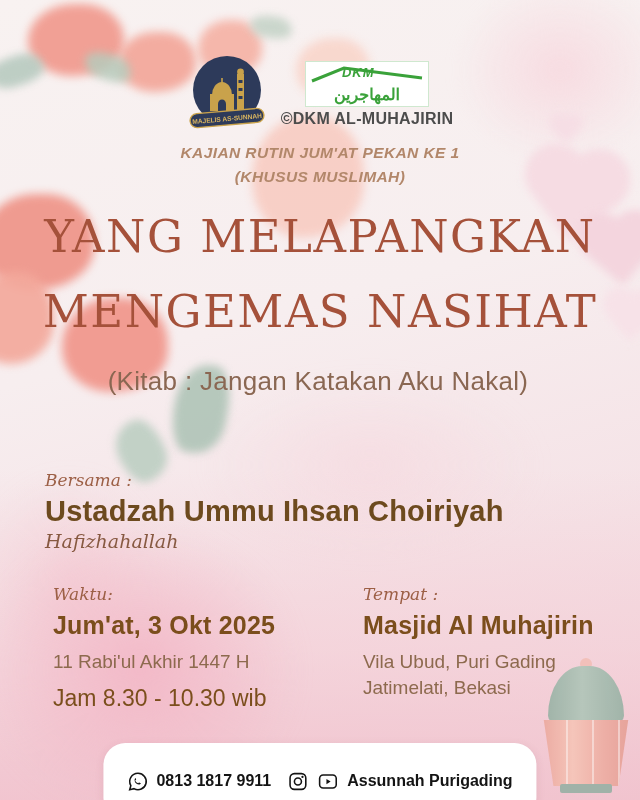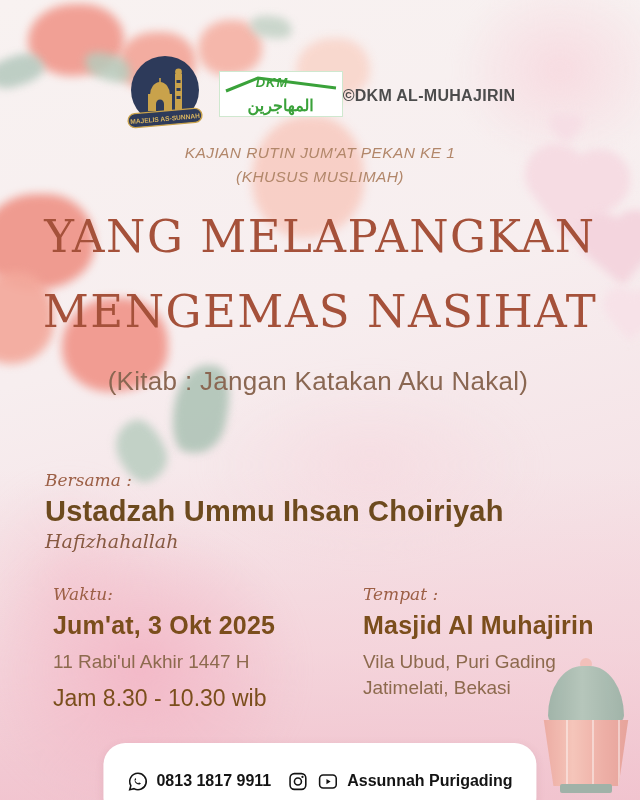--- a/index.html
+++ b/index.html
@@ -34,28 +34,28 @@
   .lantern .dome { position:absolute; left:12px; top:8px; width:76px; height:58px;
     background:linear-gradient(90deg,#9db3a7,#b3c6ba 45%,#9db3a7); border-radius:50% 50% 16% 16% / 95% 95% 16% 16%; }
   .lantern .body { position:absolute; left:6px; top:62px; width:88px; height:66px;
     background:linear-gradient(90deg,#eba99f 0%, #f6c5b9 35%, #edaea4 70%, #e6a198 100%);
     clip-path:polygon(2% 0, 98% 0, 87% 100%, 13% 100%); }
   .lantern .body::after { content:""; position:absolute; inset:0;
     background:repeating-linear-gradient(90deg, transparent 0 24px, rgba(255,255,255,.45) 24px 26px); }
   .lantern .base { position:absolute; left:24px; top:126px; width:52px; height:9px; background:#9cb2a6; border-radius:2px; }
   
   .logos { position:absolute; top:52px; left:0; right:0; display:flex; justify-content:center; align-items:center; gap:14px; z-index:3; }
-  .dkm-logo { display:flex; flex-direction:row; align-items:center; }
+  .dkm-logo { display:flex; flex-direction:column; align-items:center; }
   .dkm-box { position:relative; width:124px; height:46px; background:#fff; border:1px solid #cfe8cf; box-sizing:border-box; }
   .dkm-abbr { position:absolute; top:3px; left:36px; color:#3aa23a; font-style:italic; font-weight:bold; font-size:13px; letter-spacing:1px; }
   .dkm-arabic { position:absolute; bottom:1px; left:0; right:0; text-align:center; color:#3aa23a; font-size:16px; font-weight:bold; line-height:1.2; }
   .dkm-caption { margin-top:3px; font-size:16px; font-weight:bold; color:#4c4c4c; letter-spacing:.3px; }
   
   .kicker { position:absolute; top:141px; left:0; right:0; text-align:center; z-index:3;
-    font-style:italic; font-weight:normal; color:#b2876a; font-size:15.5px; line-height:1.55; letter-spacing:.4px; }
+    font-style:italic; font-weight:bold; color:#b2876a; font-size:15.5px; line-height:1.55; letter-spacing:.4px; }
   .title { position:absolute; top:200px; left:0; right:0; text-align:center; z-index:3;
     font-family:"DejaVu Serif", serif; color:#a5513a; font-size:45px; letter-spacing:1.5px; line-height:1.66; }
   .book-note { position:absolute; top:366px; left:0; right:4px; text-align:center; z-index:3;
     color:#8a6752; font-size:26px; letter-spacing:.3px; }
   .script-label { font-family:"DejaVu Serif", serif; font-style:italic; color:#9c5f45; font-size:17px; }
   .speaker { position:absolute; left:45px; right:36px; top:470px; z-index:3; }
   .speaker-name { margin-top:5px; color:#6d4a1e; font-weight:bold; font-size:29px; letter-spacing:.2px; }
   .speaker-honorific { margin-top:2px; padding-right:48px; text-align:left;
     font-family:"DejaVu Serif", serif; font-style:italic; color:#875941; font-size:19px; }
   .details { position:absolute; left:45px; right:25px; top:584px; display:flex; z-index:3; }

